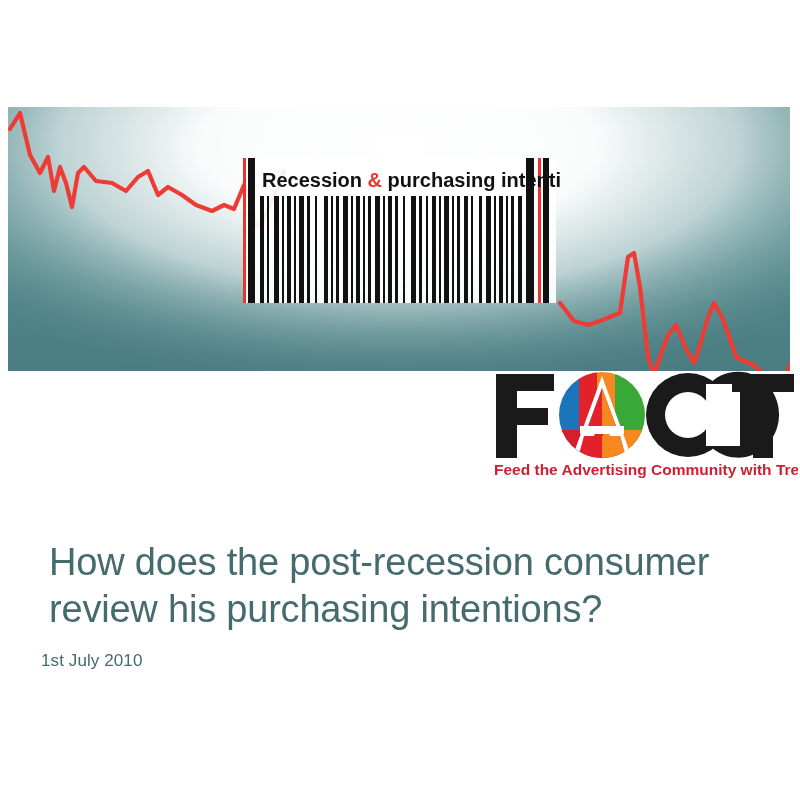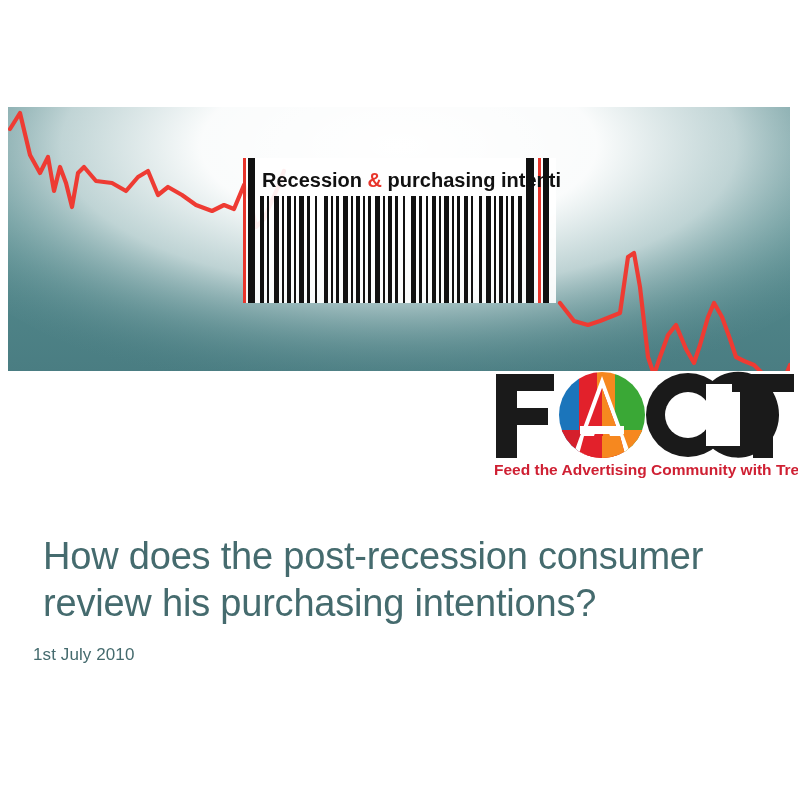--- a/index.html
+++ b/index.html
@@ -64,30 +64,30 @@
   #logo-svg { display: block; }
 
   
   #title-block {
     position: absolute;
     left: 33px;
     top: 523px;
     width: 730px;
   }
   #slide-title {
-    margin: 10px;
+    margin: 16px;
     font-family: "Liberation Sans", sans-serif;
     font-weight: 400;
     font-size: 38px;
     line-height: 47px;
     color: #456b6e;
     letter-spacing: -0.2px;
   }
   #slide-date {
-    margin: 18px 0 0 0;
+    margin: 18px 0 0 8px;
     font-family: "Liberation Sans", sans-serif;
     font-weight: 400;
     font-size: 17px;
     line-height: 20px;
     color: #456b6e;
     letter-spacing: 0.1px;
   }
 </style>
 </head>
 <body>

